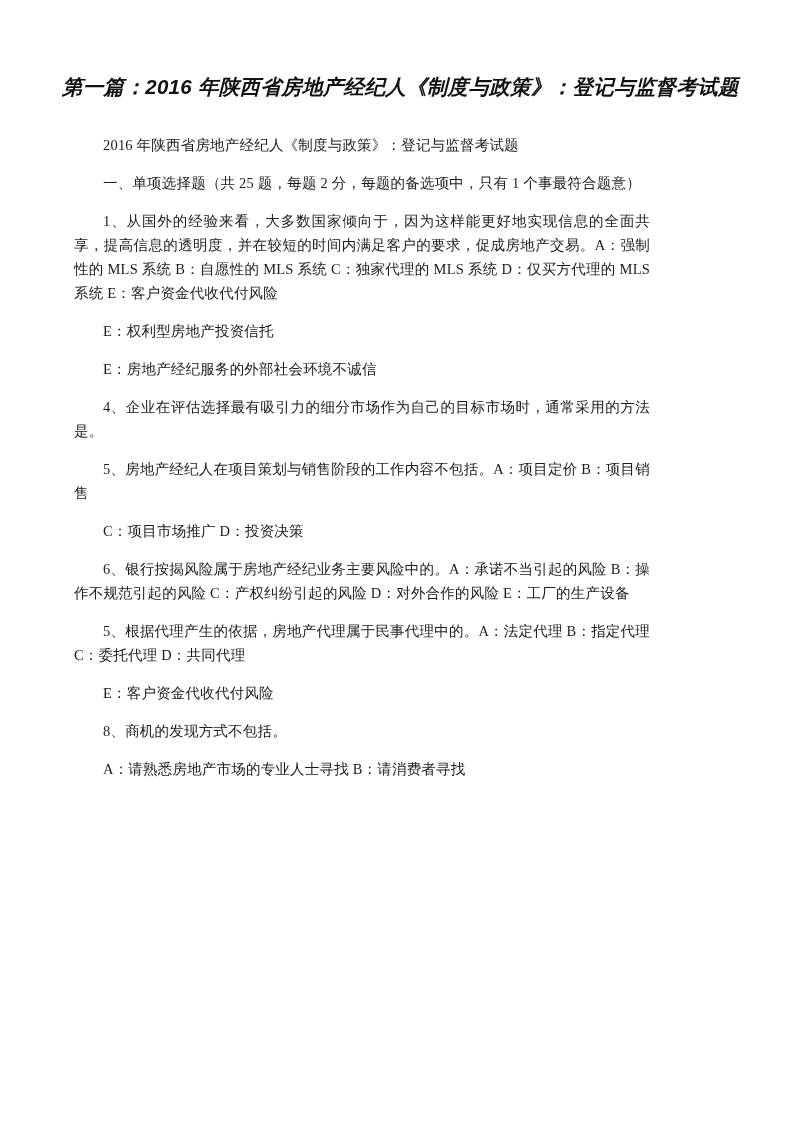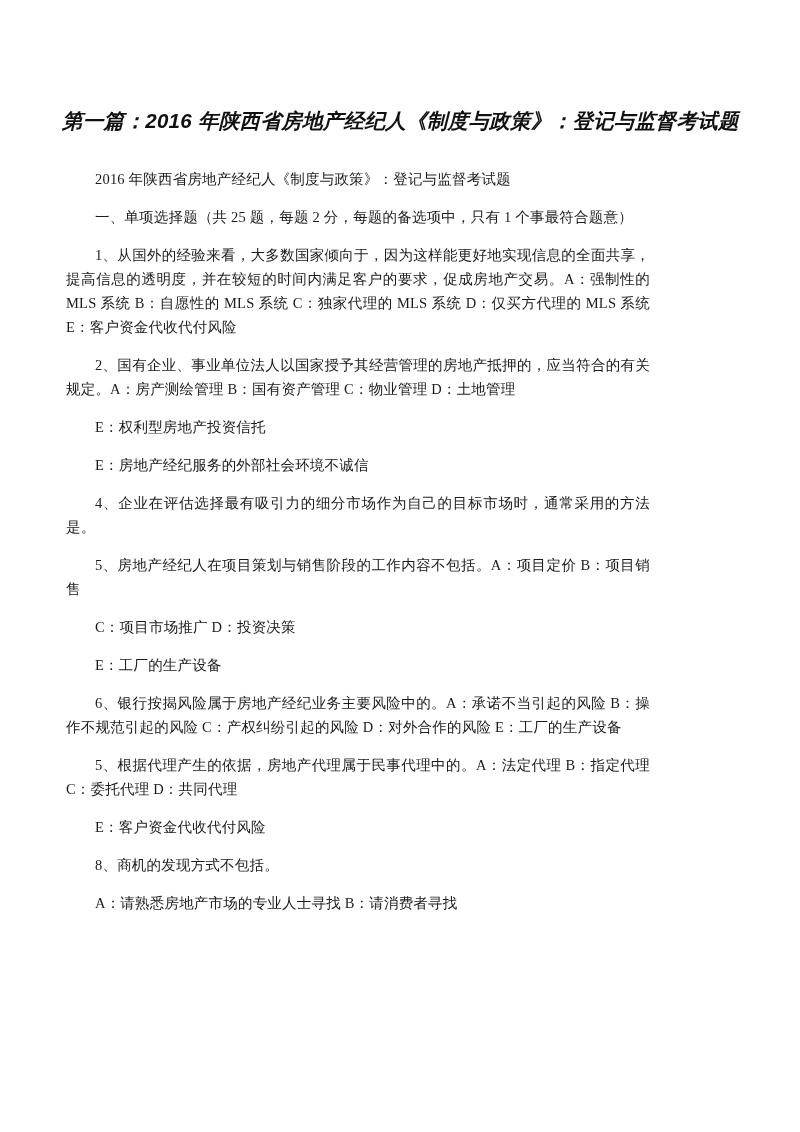--- a/index.html
+++ b/index.html
@@ -11,58 +11,56 @@
     width: 800px;
     height: 1132px;
     overflow: hidden;
     color: #1b1b1b;
     font-family: "Liberation Serif", "DejaVu Serif", serif;
   }
   .page {
     box-sizing: border-box;
     width: 712px;
     height: 1132px;
-    padding: 108px 62px 0 62px;
+    padding: 74px 62px 0 62px;
     background: #ffffff;
   }
   .doc-title {
     font-family: "Liberation Sans", "DejaVu Sans", sans-serif;
     font-weight: bold;
     font-style: italic;
     font-size: 20.5px;
     line-height: 25px;
     text-align: center;
     letter-spacing: 0.3px;
     margin: 0 0 34px 0;
     color: #111111;
     white-space: nowrap;
   }
   .para {
     font-size: 14.5px;
     line-height: 24px;
-    margin: 0 0 14px 4px;
+    margin: 0 0 14px 12px;
     text-indent: 2em;
     text-align: justify;
     letter-spacing: 0.2px;
     word-break: break-all;
   }
 </style>
 </head>
 <body>
 
 <div class="page">
   <h1 class="doc-title">第一篇：2016 年陕西省房地产经纪人《制度与政策》：登记与监督考试题</h1>
   <p class="para">2016 年陕西省房地产经纪人《制度与政策》：登记与监督考试题</p>
   <p class="para">一、单项选择题（共 25 题，每题 2 分，每题的备选项中，只有 1 个事最符合题意）</p>
   <p class="para">1、从国外的经验来看，大多数国家倾向于，因为这样能更好地实现信息的全面共享，提高信息的透明度，并在较短的时间内满足客户的要求，促成房地产交易。A：强制性的 MLS 系统 B：自愿性的 MLS 系统 C：独家代理的 MLS 系统 D：仅买方代理的 MLS 系统 E：客户资金代收代付风险</p>
-  <p class="para">2、国有企业、事业单位法人以国家授予其经营管理的房地产抵押的，应当符合的有关规定。A：房产测绘管理 B：国有资产管理 C：物业管理 D：土地管理</p>
   <p class="para">E：权利型房地产投资信托</p>
   <p class="para">E：房地产经纪服务的外部社会环境不诚信</p>
   <p class="para">4、企业在评估选择最有吸引力的细分市场作为自己的目标市场时，通常采用的方法是。</p>
   <p class="para">5、房地产经纪人在项目策划与销售阶段的工作内容不包括。A：项目定价 B：项目销售</p>
   <p class="para">C：项目市场推广 D：投资决策</p>
-  <p class="para">E：工厂的生产设备</p>
   <p class="para">6、银行按揭风险属于房地产经纪业务主要风险中的。A：承诺不当引起的风险 B：操作不规范引起的风险 C：产权纠纷引起的风险 D：对外合作的风险 E：工厂的生产设备</p>
   <p class="para">5、根据代理产生的依据，房地产代理属于民事代理中的。A：法定代理 B：指定代理 C：委托代理 D：共同代理</p>
   <p class="para">E：客户资金代收代付风险</p>
   <p class="para">8、商机的发现方式不包括。</p>
   <p class="para">A：请熟悉房地产市场的专业人士寻找 B：请消费者寻找</p>
 </div>
 
 </body></html>

